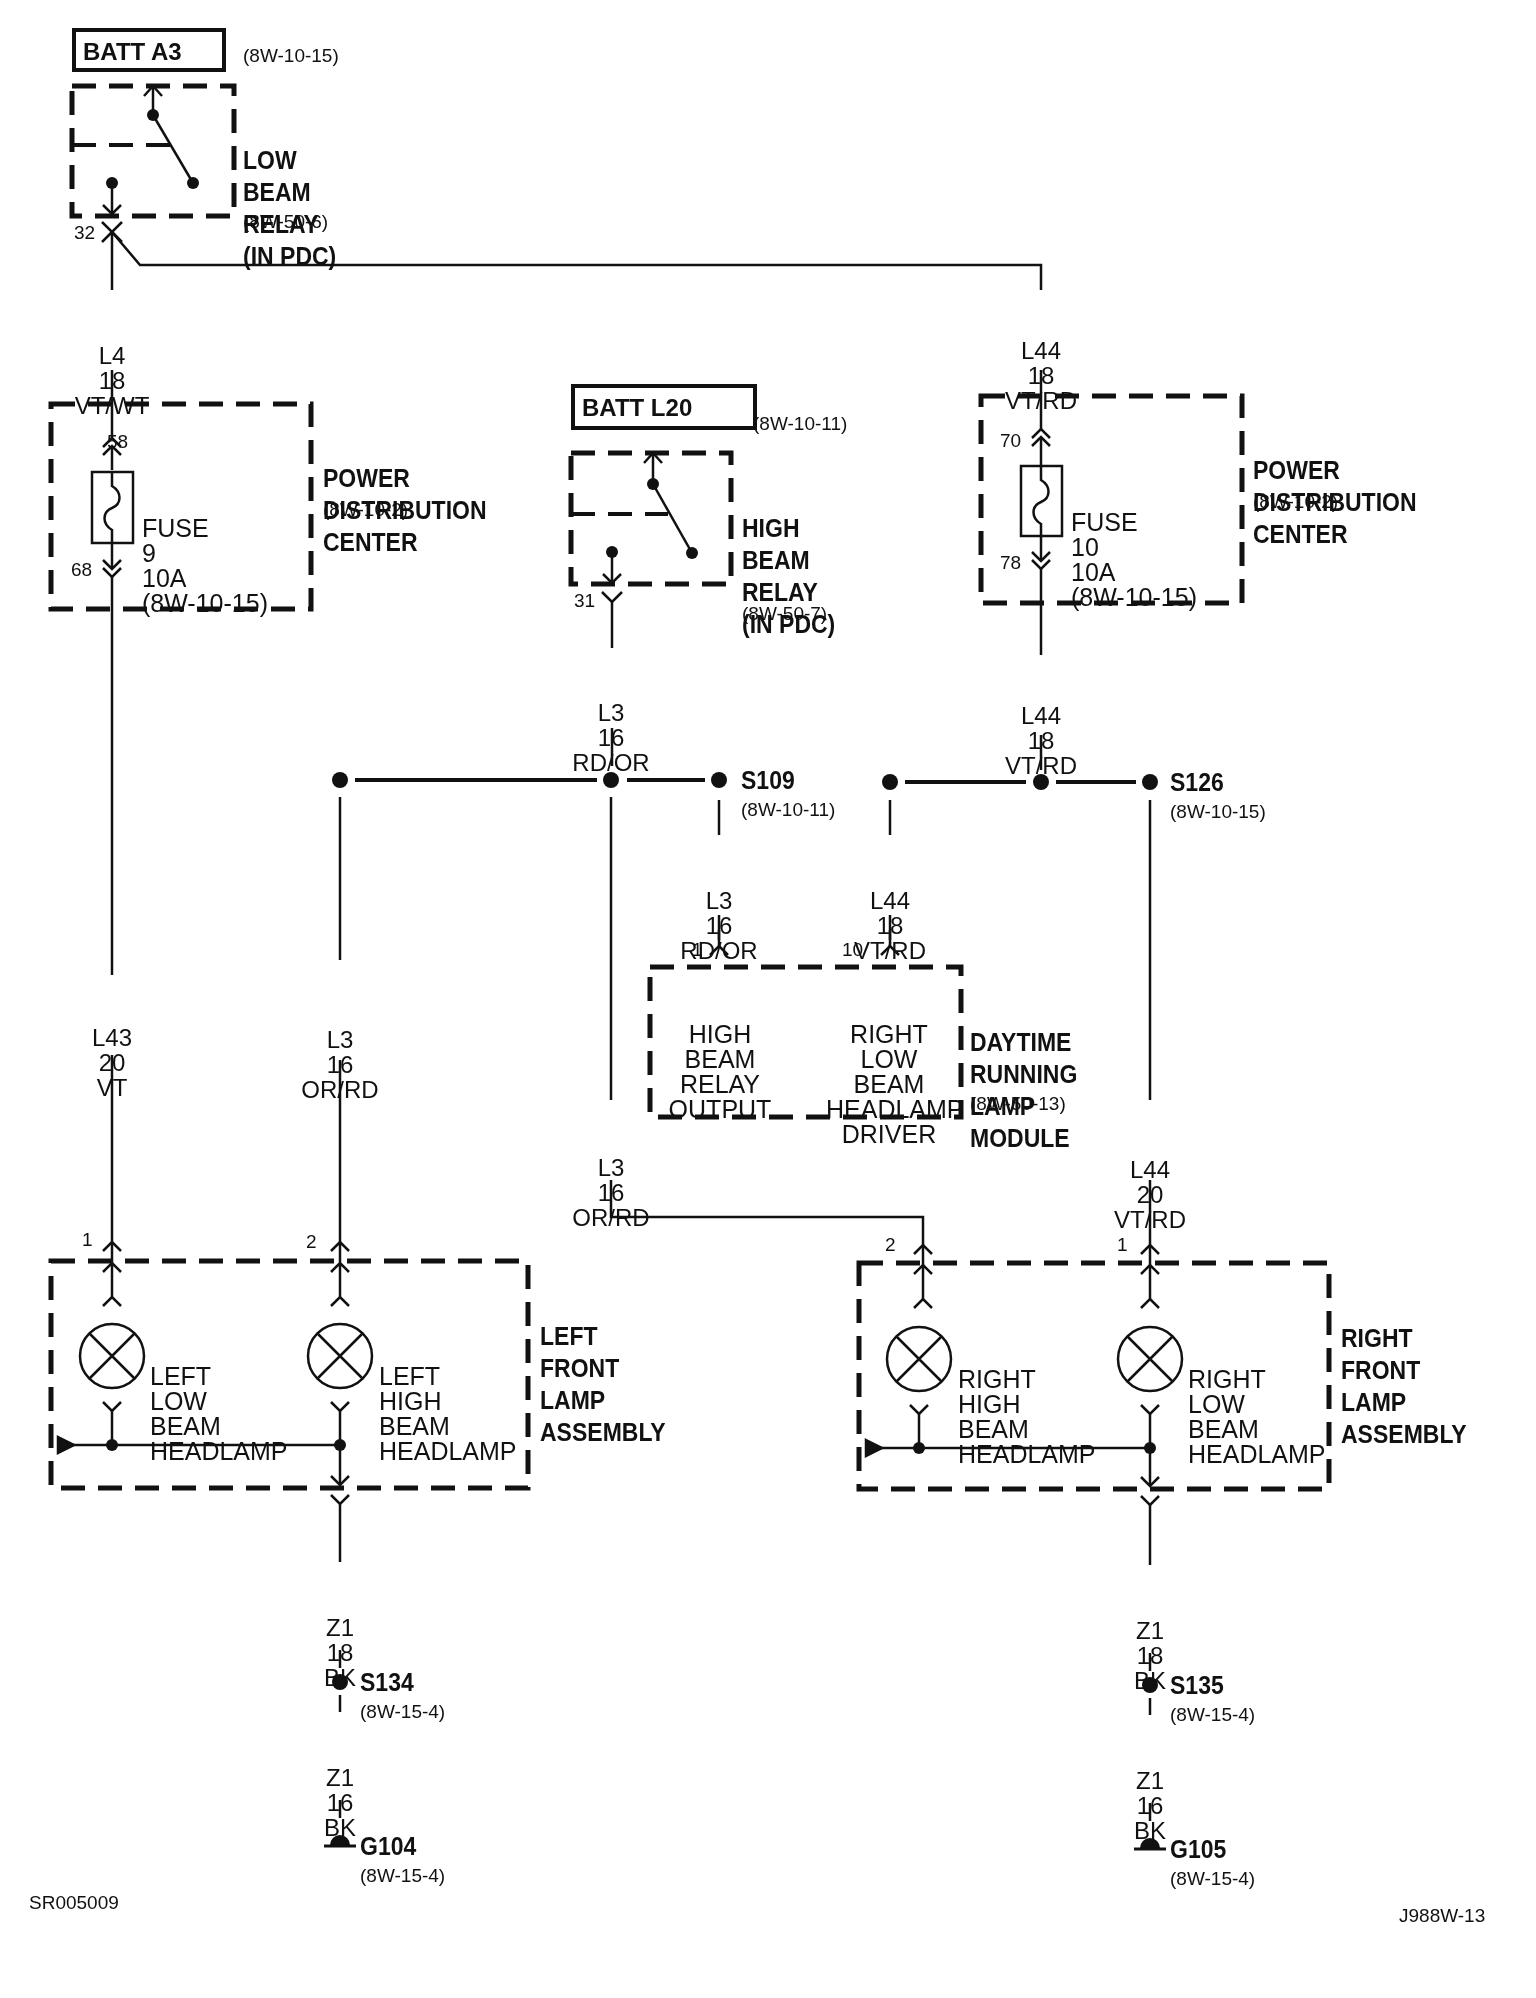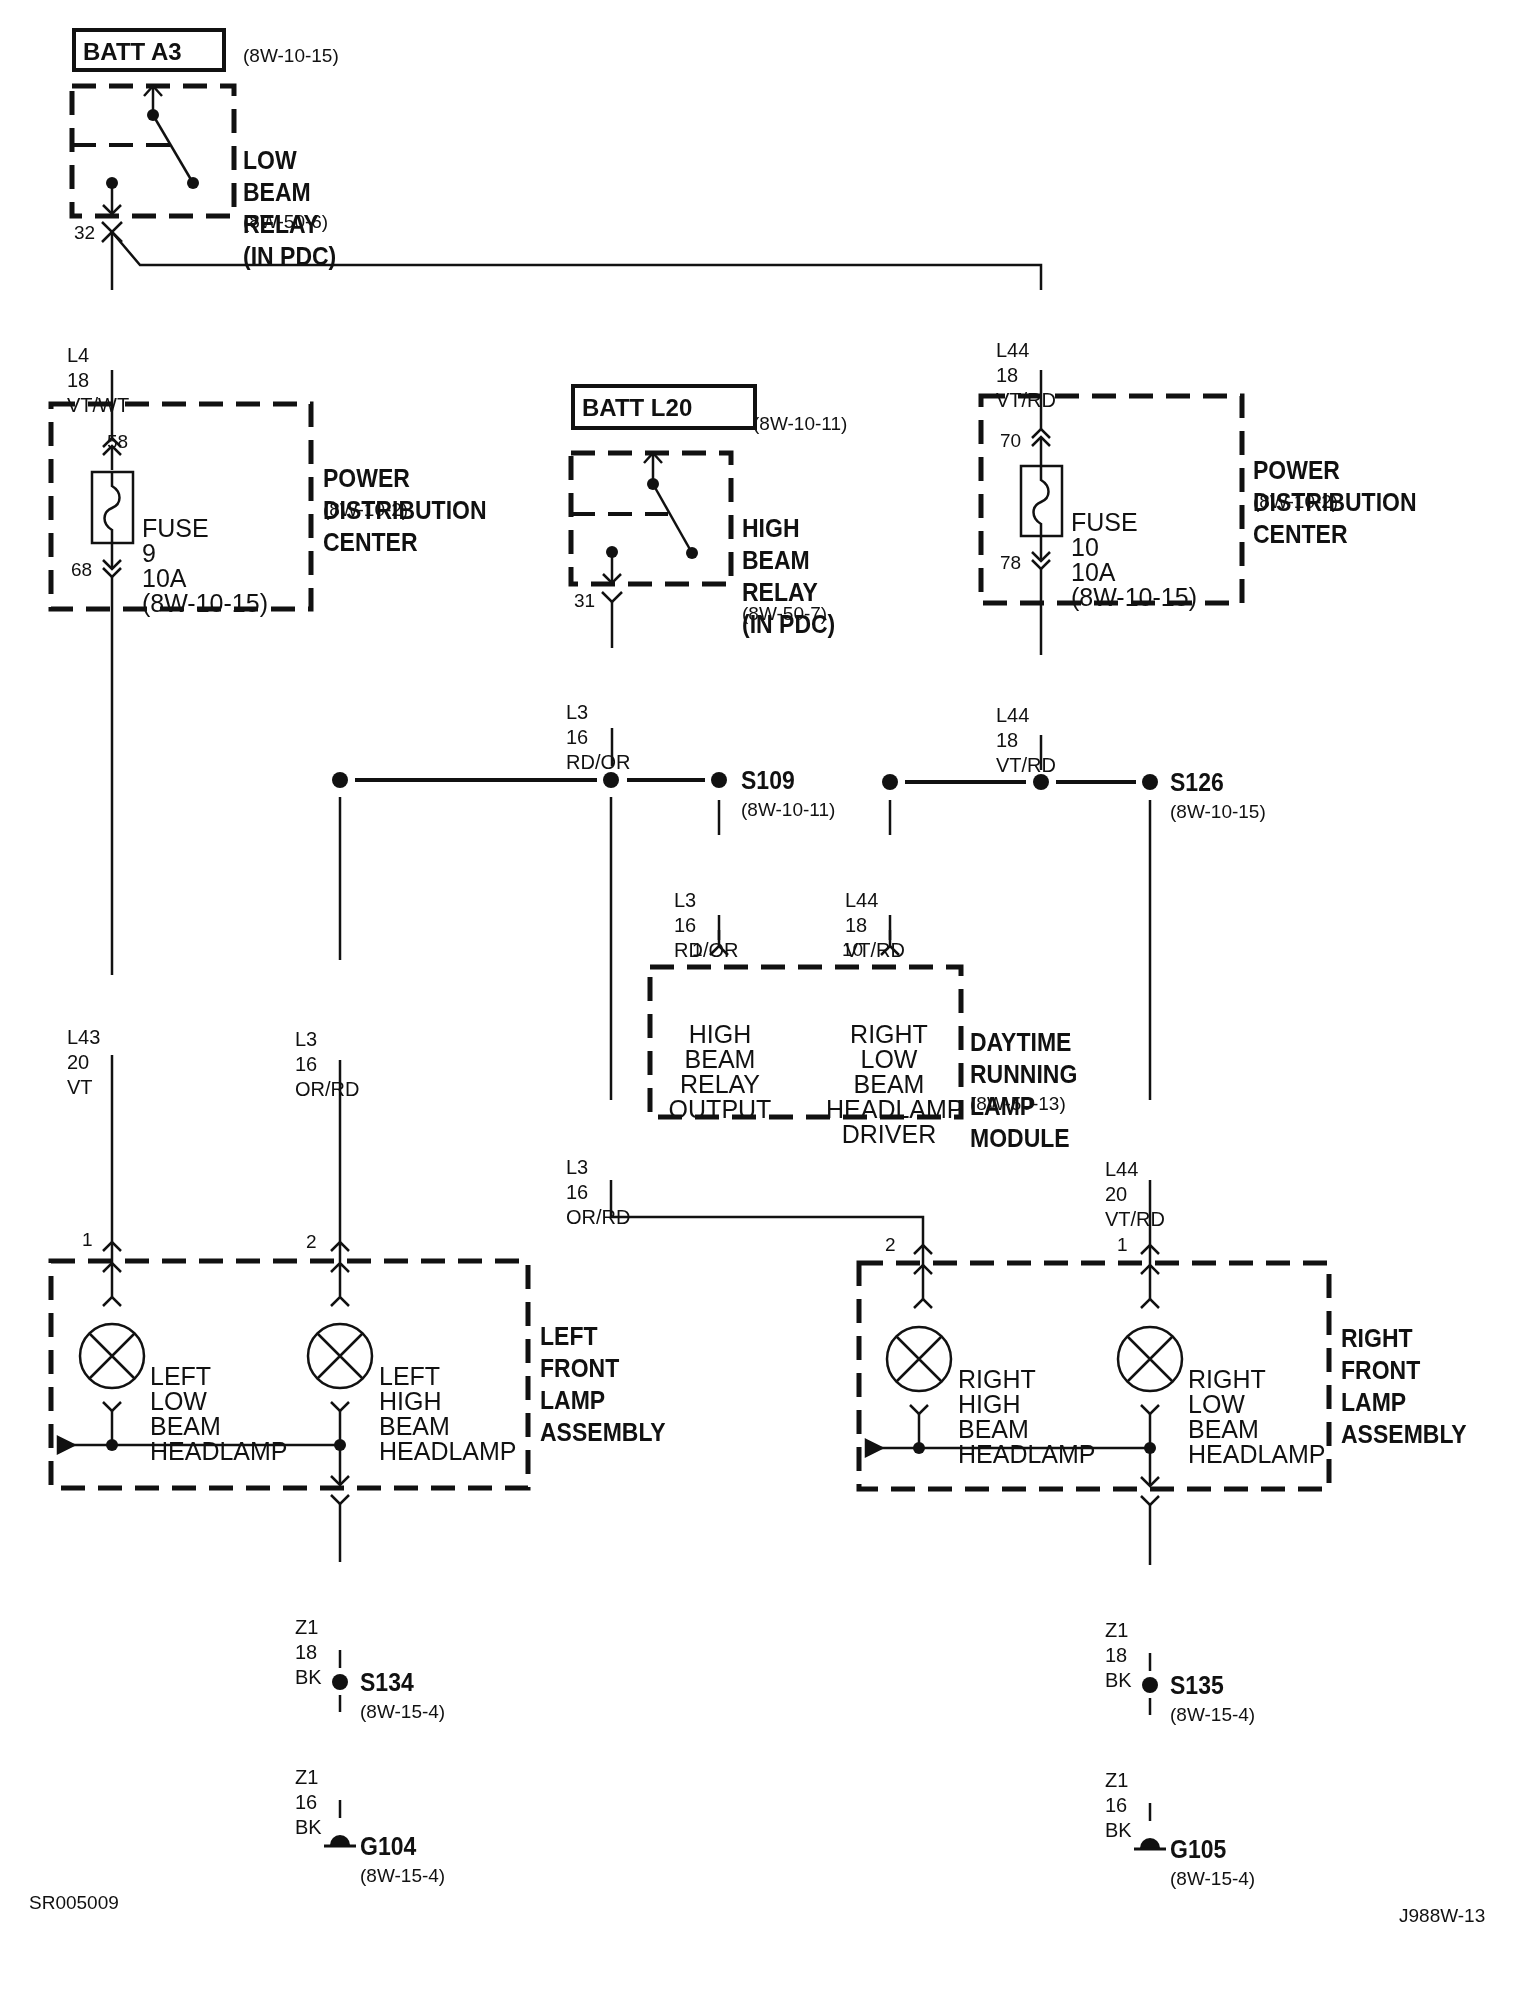--- a/index.html
+++ b/index.html
@@ -1,21 +1,21 @@
 <!DOCTYPE html>
 <html><head>
 <meta charset="utf-8">
 <style>
   html, body { margin:0; padding:0; background:#ffffff; }
   body { width:1536px; height:1998px; position:relative; overflow:hidden;
          font-family:"Liberation Sans", "DejaVu Sans", sans-serif; color:#111; }
   svg#wiring { position:absolute; left:0; top:0; }
   .t { position:absolute; white-space:pre; line-height:1; }
   .sm { font-size:19px; }
-  .wire { font-size:20px; text-align:left; width:90px; line-height:25px; }
+  .wire { font-size:24px; text-align:center; width:90px; line-height:25px; }
   .hd { font-size:25px; font-weight:bold; line-height:32px; transform:scaleX(0.92); transform-origin:left top; }
   .ref { font-size:19px; }
   .batt { position:absolute; border:4px solid #111; font-weight:bold; font-size:24px;
           padding:6px 7px; box-sizing:border-box; }
   .lbl { font-size:25px; line-height:25px; }
   .c { text-align:center; }
 </style>
 </head>
 <body>
 

